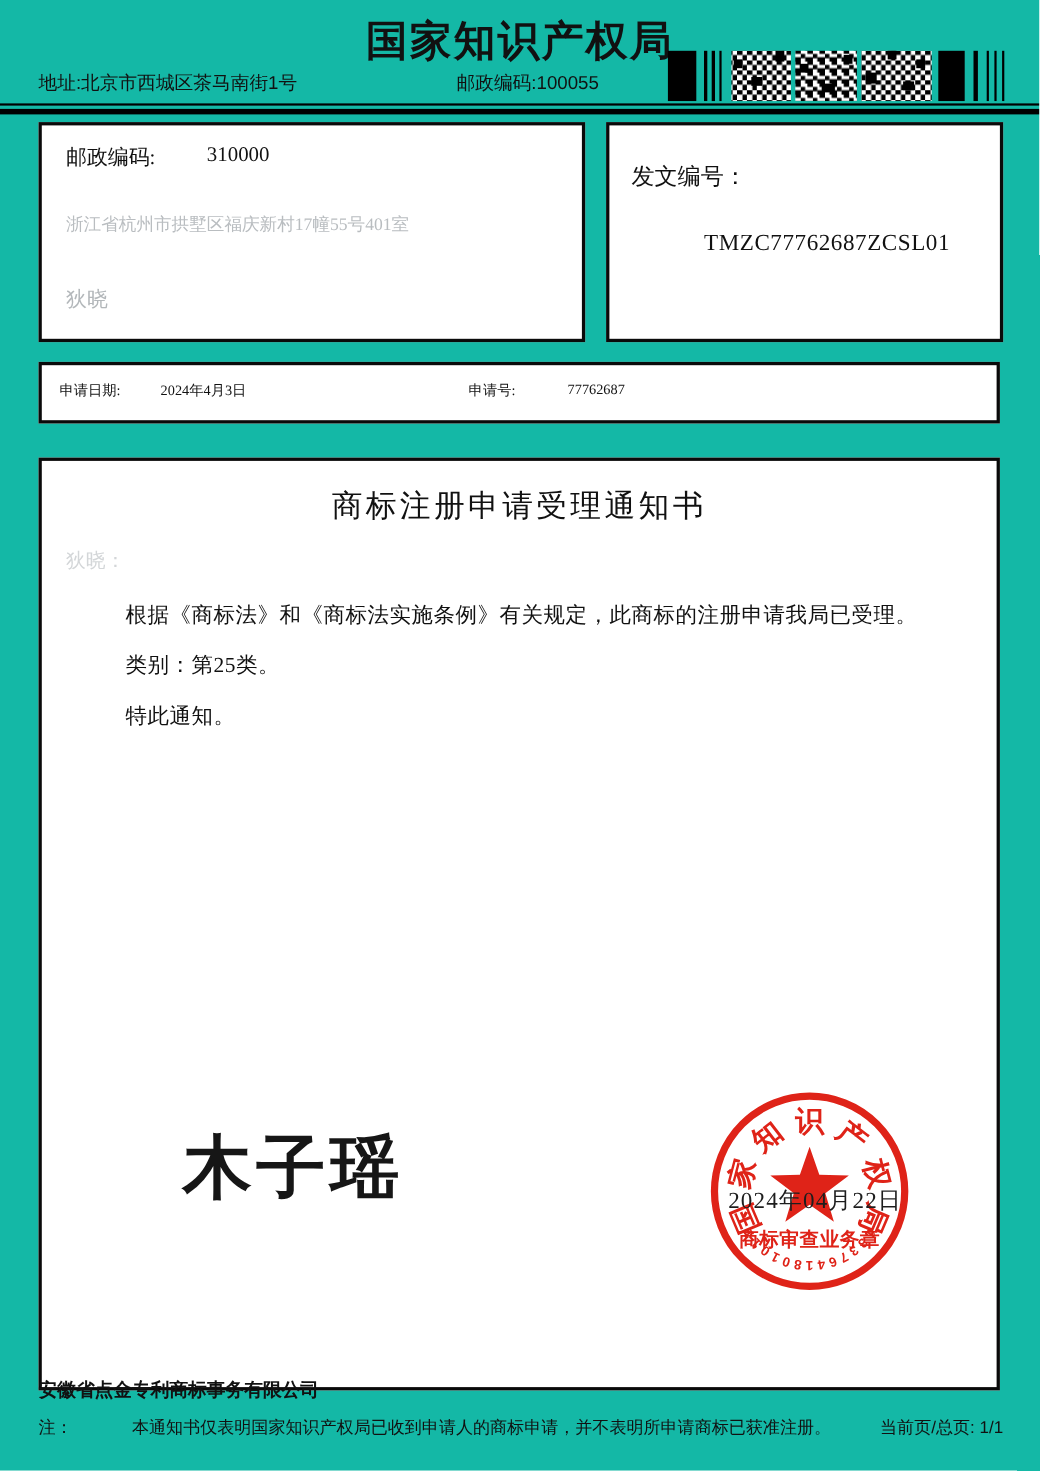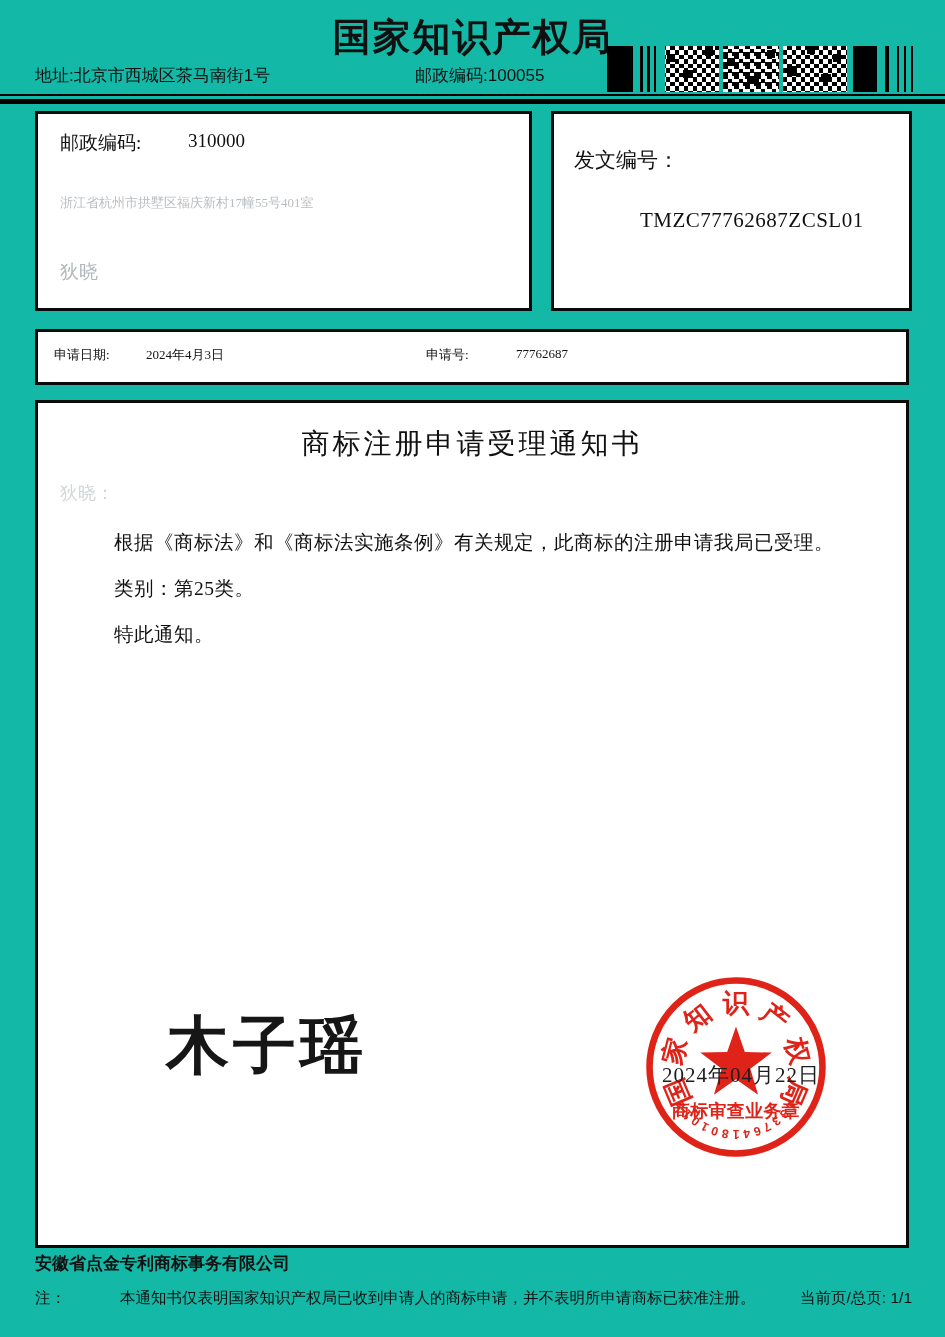--- a/index.html
+++ b/index.html
@@ -20,21 +20,21 @@
   .boxed{border:3px solid #0a0a0a;background:#fff;}
   #recipient-box{left:35px;top:111px;width:491px;height:194px;}
   #dispatch-box{left:551px;top:111px;width:355px;height:194px;}
   .box-label{font-size:19px;}
   .faint-addr{color:#b9bdc0;}
   .faint-name{color:#9aa0a4;opacity:.75;}
 
   #app-bar{left:35px;top:329px;width:868px;height:50px;}
   #app-bar span{position:absolute;top:14px;font-size:13px;white-space:nowrap;text-align:center;}
 
-  #notice-box{left:35px;top:400px;width:868px;height:842px;}
+  #notice-box{left:35px;top:416px;width:868px;height:842px;}
   #notice-title{top:22px;left:0;width:100%;text-align:center;font-size:28px;letter-spacing:3px;}
   .para{left:76px;font-size:19.5px;white-space:nowrap;letter-spacing:.5px;}
   #applicant-faint{left:22px;top:78px;font-size:18px;color:#d3d6d8;}
 
   #trademark{left:128px;top:600px;font-size:63px;font-weight:600;letter-spacing:4px;
              font-family:"Liberation Sans","DejaVu Sans",sans-serif;color:#161616;}
 
   #seal{left:604px;top:570px;width:188px;height:188px;}
   #seal-date{left:624px;top:658px;font-size:21px;color:#1d1d1d;letter-spacing:1px;z-index:3;}
 
@@ -92,21 +92,21 @@
       <rect x="297" y="0" width="2" height="46" fill="#000"></rect>
       <rect x="304" y="0" width="2" height="46" fill="#000"></rect>
     </svg>
   </div>
 
   <div class="abs" id="head-rule"></div>
 
   <div class="abs boxed" id="recipient-box">
     <span class="abs box-label" style="left:22px;top:16px;">邮政编码:</span>
     <span class="abs box-label" style="left:150px;top:16px;">310000</span>
-    <span class="abs faint-addr" style="left:22px;top:80px;font-size:13px;white-space:nowrap;">浙江省杭州市拱墅区福庆新村17幢55号401室</span>
+    <span class="abs faint-addr" style="left:22px;top:80px;font-size:16px;white-space:nowrap;">浙江省杭州市拱墅区福庆新村17幢55号401室</span>
     <span class="abs faint-name" style="left:22px;top:145px;font-size:19px;">狄晓</span>
   </div>
 
   <div class="abs boxed" id="dispatch-box">
     <span class="abs" style="left:20px;top:32px;font-size:21px;">发文编号：</span>
     <span class="abs" style="left:58px;top:94px;font-size:21px;letter-spacing:.5px;margin-left:28px;">TMZC77762687ZCSL01</span>
   </div>
 
   <div class="abs boxed" id="app-bar">
     <span style="left:16px;">申请日期:</span>

